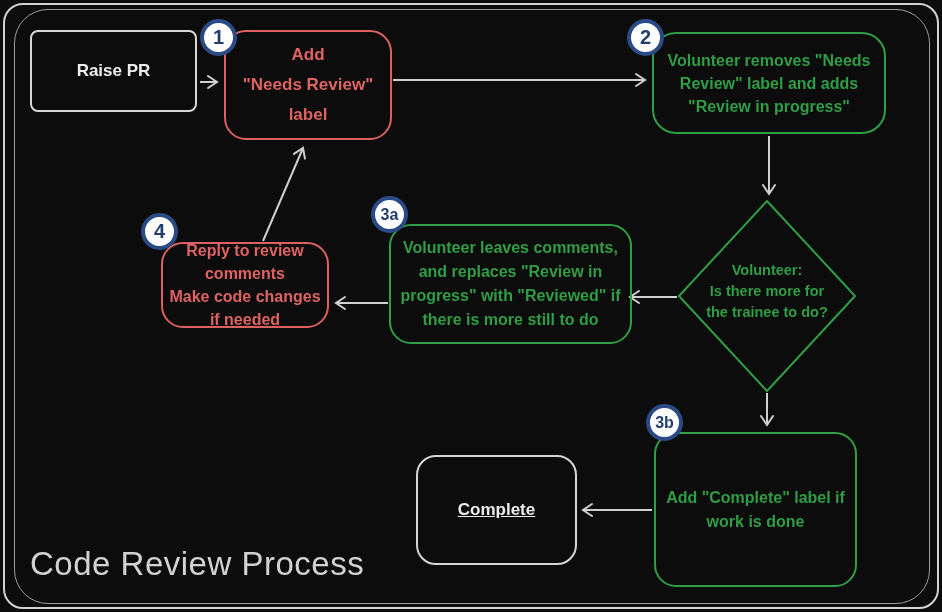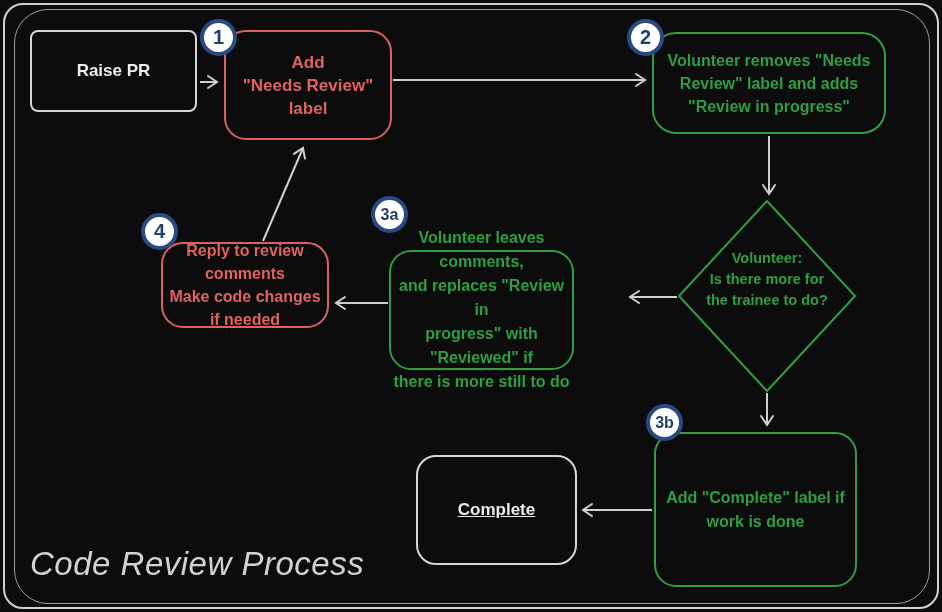--- a/index.html
+++ b/index.html
@@ -46,30 +46,30 @@
     white-space: pre-line;
     font-weight: 700;
     box-sizing: border-box;
     background: transparent;
   }
   .node.neutral { border: 2px solid #d6d6d6; color: #ececec; }
   .node.red     { border: 2px solid #dd6161; color: #e06363; }
   .node.green   { border: 2px solid #2f9e44; color: #2f9e44; }
 
   #raise-pr  { left: 30px;  top: 30px;  width: 167px; height: 82px; border-radius: 8px; font-size: 17px; }
-  #step1     { left: 224px; top: 30px;  width: 168px; height: 110px; border-radius: 22px; font-size: 17px; line-height: 23px; }
+  #step1     { left: 224px; top: 30px;  width: 168px; height: 110px; border-radius: 22px; font-size: 17px; line-height: 30px; }
   #step2     { left: 652px; top: 32px;  width: 234px; height: 102px; border-radius: 24px; font-size: 16px; line-height: 23px; }
-  #step3a    { left: 389px; top: 250px; width: 185px; height: 120px; border-radius: 22px; font-size: 16px; line-height: 24px; }
+  #step3a    { left: 389px; top: 224px; width: 243px; height: 120px; border-radius: 22px; font-size: 16px; line-height: 24px; }
   #step4     { left: 161px; top: 242px; width: 168px; height: 86px; border-radius: 22px; font-size: 16px; line-height: 23px; }
   #step3b    { left: 654px; top: 432px; width: 203px; height: 155px; border-radius: 22px; font-size: 16px; line-height: 24px; }
   #complete  { left: 416px; top: 455px; width: 161px; height: 110px; border-radius: 20px; font-size: 17px; text-decoration: underline; }
 
   #decision-label {
     position: absolute;
-    left: 682px; top: 248px;
+    left: 682px; top: 260px;
     width: 170px;
     text-align: center;
     white-space: pre-line;
     color: #2f9e44;
     font-size: 14.5px;
     line-height: 21px;
     font-weight: 700;
   }
   .badge {
     position: absolute;
@@ -93,21 +93,20 @@
   #badge-4  { left: 141px; top: 213px; }
   #badge-3b { left: 646px; top: 404px; }
 
   .diagram-title {
     position: absolute;
     left: 30px; top: 545px;
     font-size: 33px;
     font-weight: 500;
     color: #d2d2d2;
     letter-spacing: 0.5px;
-    font-style: italic;
   }
 </style>
 </head>
 <body>
 
 <div class="canvas">
 
   <div class="frame-outer"></div>
   <div class="frame-inner"></div>
 

